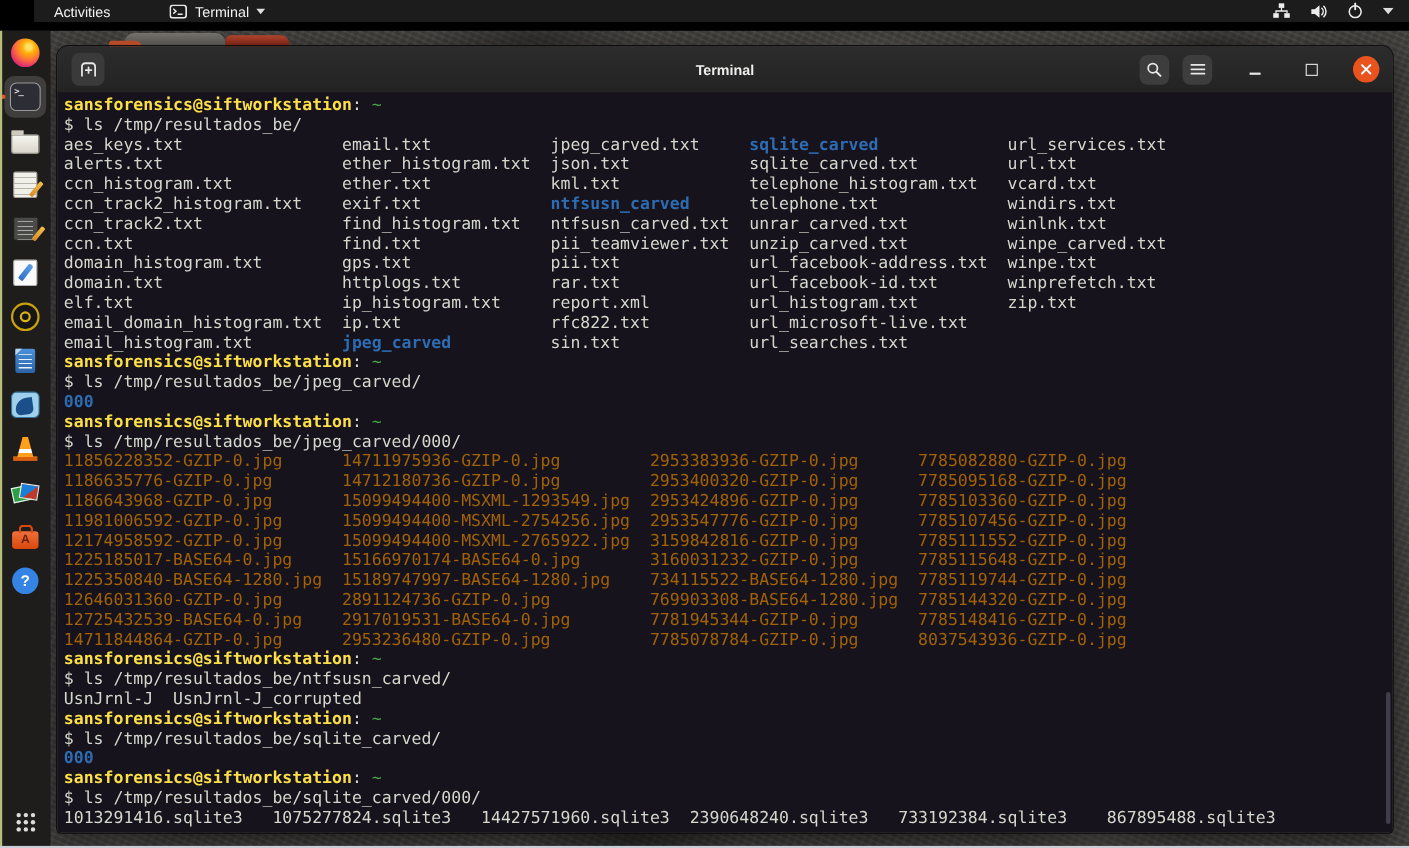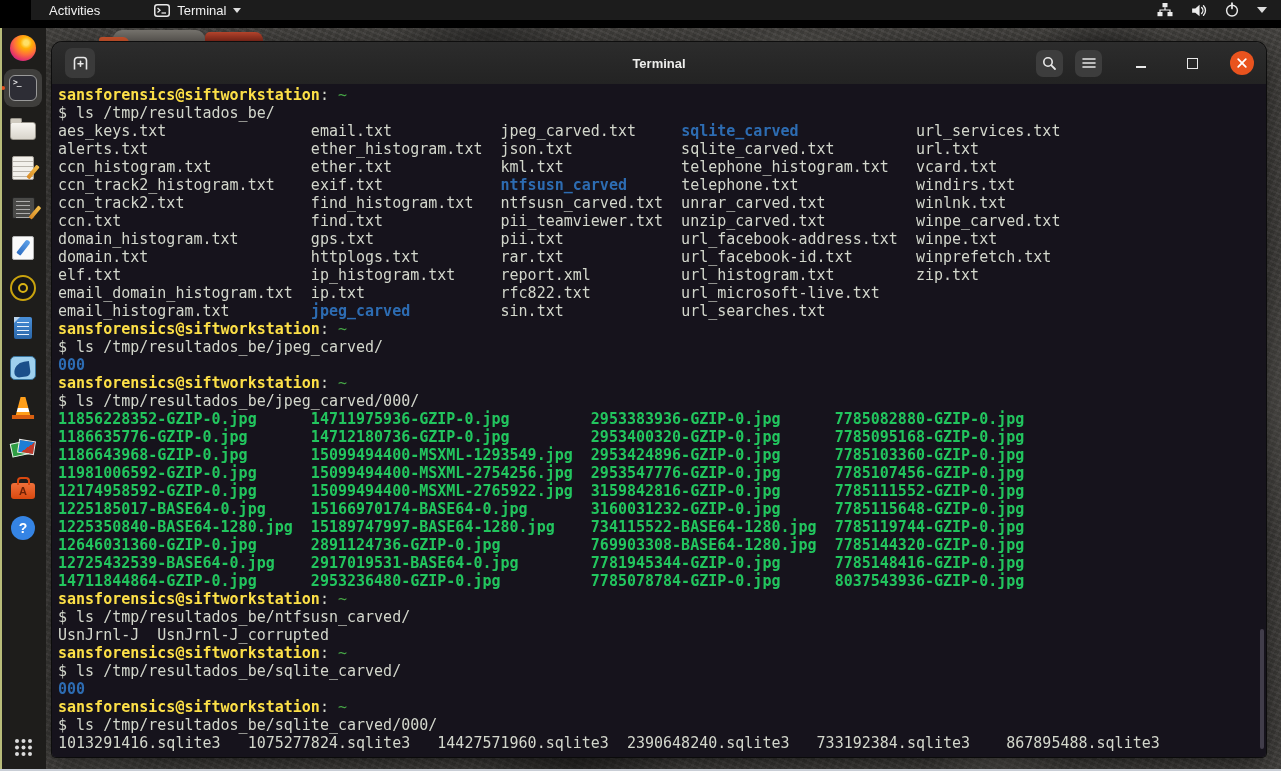--- a/index.html
+++ b/index.html
@@ -125,21 +125,21 @@
     align-items:center;justify-content:center;margin-left:14px;}
 
   .terminal-body{position:absolute;left:0;top:42px;right:0;bottom:0;background:#16131c;
     padding:2px 0 0 6px;font:15px/18px "DejaVu Sans Mono",monospace;white-space:pre;
     overflow:hidden;color:#d3d7cc;}
   .tl{height:18px;}
   .seg-w{color:#d3d7cc;}
   .seg-u{color:#fde047;font-weight:700;}
   .seg-g{color:#46a546;}
   .seg-d{color:#2d6cb2;font-weight:700;}
-  .seg-i{color:#22c55e;font-weight:700;}
+  .seg-i{color:#a16207;font-weight:400;}
   .term-scrollbar{position:absolute;right:2px;bottom:8px;width:4px;height:120px;border-radius:2px;
     background:#413d4a;}
 </style>
 </head>
 <body>
 
 <div id="screen">
 
   <div class="wallpaper"></div>
   <div class="behind-window"></div>

